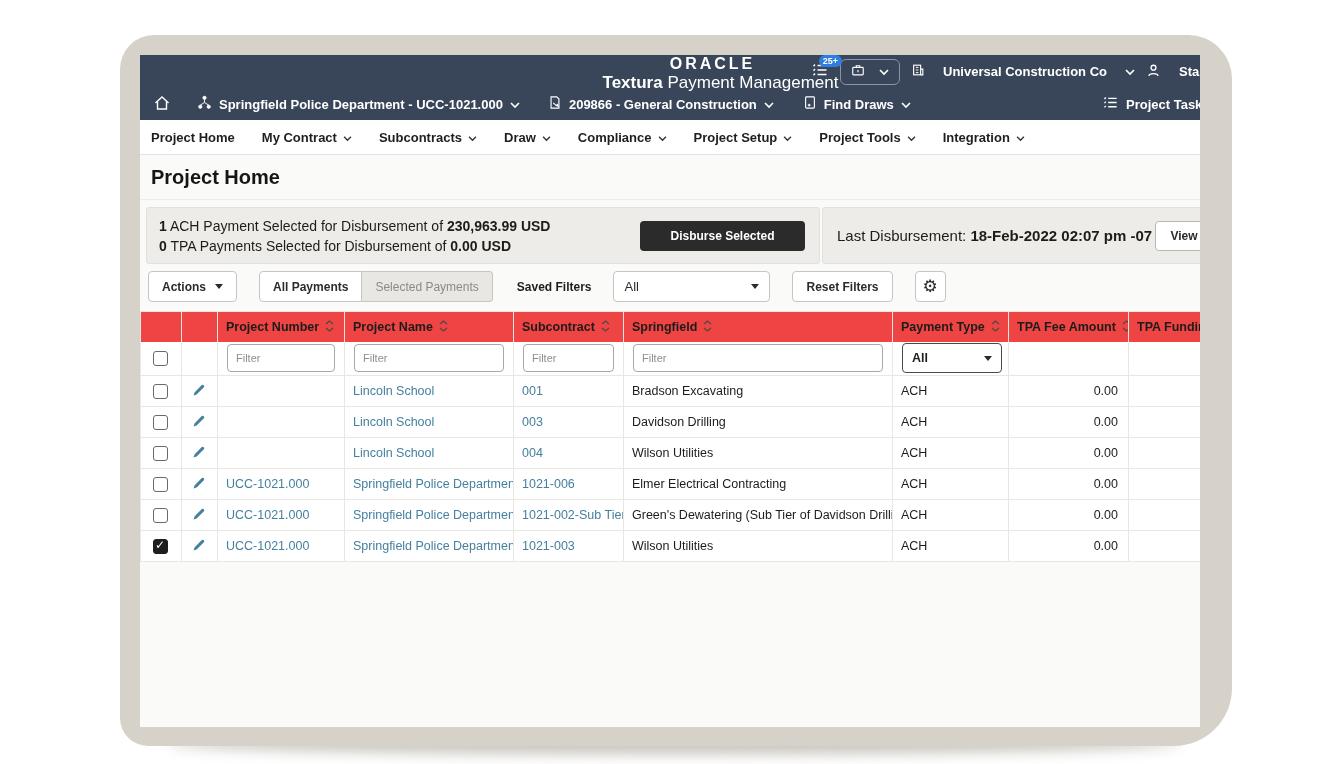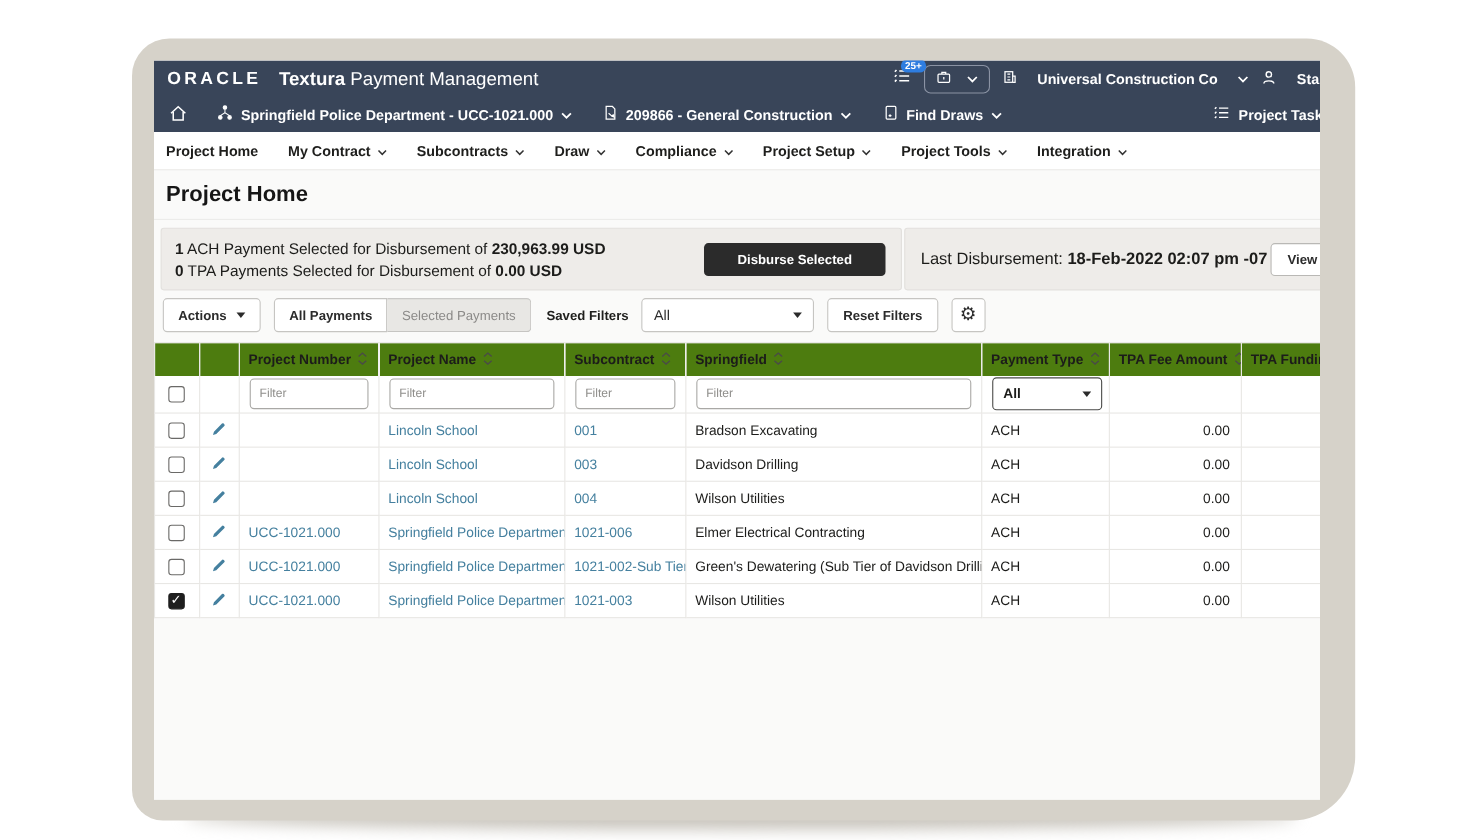--- a/index.html
+++ b/index.html
@@ -10,21 +10,21 @@
                   background:#c7c3bb; border-radius:50%; filter:blur(7px); z-index:0; }
 
   .device-frame { position:absolute; left:120px; top:35px; width:1112px; height:711px;
                   background:#d6d2c9; border-radius:34px 44px 58px 28px; z-index:1; }
 
   .screen { position:absolute; left:20px; top:20px; width:1060px; height:672px;
             background:#fff; overflow:hidden; }
 
   
   .topbar { width:1120px; background:#394559; color:#fff; }
-  .topbar-row1 { height:33px; display:flex; align-items:center; padding-left:12px; position:relative; }
+  .topbar-row1 { height:33px; display:flex; align-items:center; padding-left:25px; position:relative;flex-direction:column; }
   .logo { font-size:16px; font-weight:700; letter-spacing:3px; }
   .product { margin-left:16px; font-size:17px; font-weight:300; }
   .product b { font-weight:700;text-align:right; }
   .row1-right { position:absolute; left:672px; top:0; height:33px; display:flex; align-items:center; gap:11px; }
   .icon-badge-wrap { position:relative; display:inline-flex; }
   .badge { position:absolute; top:-7px; right:-13px; background:#2e7de0; color:#fff; font-size:9px;
            font-weight:700; border-radius:8px; padding:1px 4px; line-height:10px; }
   .tools-btn { display:inline-flex; align-items:center; gap:7px; border:1px solid #8b93a4;
                border-radius:6px; height:26px; padding:0 10px; font-size:13px; font-weight:700;
                background:transparent; color:#fff; cursor:pointer; }
@@ -53,40 +53,40 @@
   .sum-line { font-size:14px; line-height:20px; color:#1c1c1a; }
   .disburse-btn { position:absolute; right:14px; top:13px; width:165px; height:30px; background:#2b2b2b;
                   color:#fff; font-size:12px; font-weight:700; border:none; border-radius:4px; cursor:pointer; }
   .panel-right { flex:1; display:flex; align-items:center; padding-left:14px; position:relative;
                  font-size:15px; color:#1c1c1a; white-space:nowrap; }
   .view-btn { position:absolute; left:332px; top:13px; width:118px; height:30px; background:#fff;
               border:1px solid #b9b8b5; border-radius:4px; font-size:12px; font-weight:700;
               color:#2b2b2b; cursor:pointer; text-align:center; }
 
   
-  .toolbar { display:flex; align-items:center; gap:12px; margin:7px 0 0 8px; height:31px; }
+  .toolbar { display:flex; align-items:center; gap:22px; margin:7px 0 0 8px; height:31px; }
   .btn { background:#fff; border:1px solid #c6c5c2; border-radius:4px; height:31px; font-size:12px;
          font-weight:700; color:#2b2b2b; display:inline-flex; align-items:center; justify-content:center;
          padding:0 13px; cursor:pointer; font-family:inherit; }
   .caret { width:0; height:0; border-left:4px solid transparent; border-right:4px solid transparent;
            border-top:5px solid #2b2b2b; display:inline-block; }
   .actions-btn { gap:9px; }
   .segmented { display:flex;align-items:center; }
   .seg-on  { border-radius:4px 0 0 4px; }
   .seg-off { background:#e8e7e4; color:#8b8a88; font-weight:400; border-left:none; border-radius:0 4px 4px 0; }
   .saved-filters-label { font-size:12px; font-weight:700; color:#1e1e1c; margin-left:2px; }
   .select-box { width:157px; justify-content:space-between; font-weight:400; font-size:13px; padding:0 10px; }
   .icon-btn { width:31px; padding:0; }
   .gear-glyph { font-family:"DejaVu Sans",sans-serif; font-size:17px; line-height:1; }
 
   
   table.grid { border-collapse:collapse; table-layout:fixed; width:1098px; margin-top:9px;
                background:#fff; font-size:12.5px; color:#1c1c1a; }
   .grid th, .grid td { border:1px solid #e8e7e4; overflow:hidden; white-space:nowrap; }
-  .grid thead th { height:30px; text-align:left; padding-left:8px; font-weight:700; border-bottom:none; background:#4d7c0f; }
+  .grid thead th { height:30px; text-align:left; padding-left:8px; font-weight:700; border-bottom:none; background:#ef4444; }
   .grid tr.filter-row td { height:34px; border-top:none; }
   .grid tbody tr.data-row td { height:31px; padding-left:8px; border-top:1px solid #dfdedb; }
   .c-center { text-align:center; padding-left:0 !important; }
   .num { text-align:right; padding-right:10px !important; }
   .filter-input { width:calc(100% - 16px); height:28px; margin:0 8px; border:1px solid #a9a8a5;
                   border-radius:4px; padding:0 8px; font-size:11px; color:#333; font-family:inherit; }
   .filter-input::placeholder { color:#8f8e8b; }
   .mini-select { width:100px; height:30px; margin-left:8px; background:#fff; border:1px solid #4a4a48;
                  border-radius:4px; display:inline-flex; align-items:center; justify-content:space-between;
                  padding:0 9px; font-size:12.5px; font-weight:700; cursor:pointer; }

